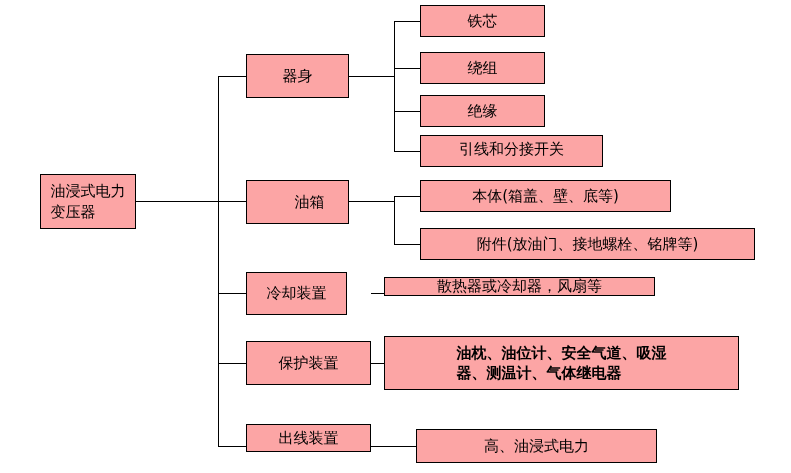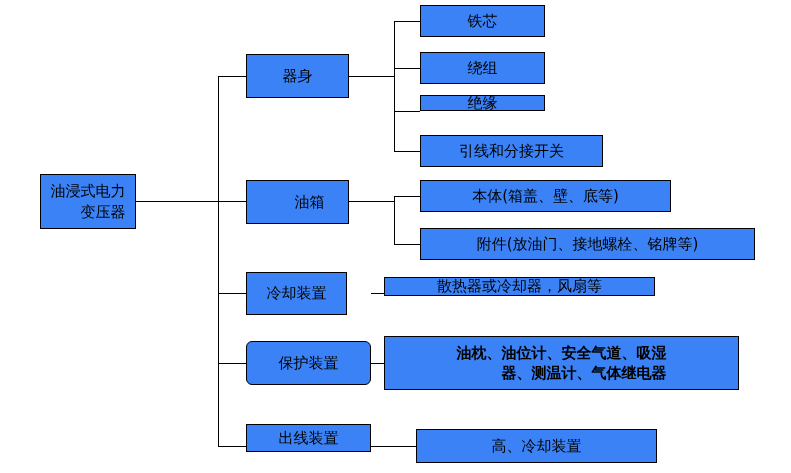--- a/index.html
+++ b/index.html
@@ -12,25 +12,25 @@
     width: 791px;
     height: 473px;
     background: #ffffff;
     font-family: "DejaVu Sans", "Liberation Sans", sans-serif;
     overflow: hidden;
   }
   .node {
     position: absolute;
     box-sizing: border-box;
     border: 1px solid #000000;
-    background: #3b82f6;
+    background: #fca5a5;
     display: flex;
     align-items: center;
     justify-content: center;
-    text-align: right;
+    text-align: left;
     color: #000000;
     font-size: 15px;
     line-height: 1.35;
     white-space: pre-line;
     padding: 0 4px;
   }
   .line {
     position: absolute;
     background: #000000;
   }
@@ -66,31 +66,31 @@
   <div class="line h" style="left:371px; top:293px; width:13px;"></div>
   <div class="line h" style="left:371px; top:363px; width:13px;"></div>
   <div class="line h" style="left:371px; top:446px; width:45px;"></div>
 
   <div class="node" style="left:40px; top:174px; width:96px; height:55px;">油浸式电力
 变压器</div>
 
   <div class="node" style="left:246px; top:54px; width:103px; height:44px;">器身</div>
   <div class="node" style="left:246px; top:180px; width:103px; height:44px;padding-left:28px;">油箱</div>
   <div class="node" style="left:246px; top:272px; width:101px; height:43px;">冷却装置</div>
-  <div class="node" style="left:246px; top:341px; width:125px; height:44px;border-radius:6px;">保护装置</div>
+  <div class="node" style="left:246px; top:341px; width:125px; height:44px;">保护装置</div>
   <div class="node" style="left:246px; top:424px; width:125px; height:28px;">出线装置</div>
 
   <div class="node" style="left:420px; top:5px; width:125px; height:32px;">铁芯</div>
   <div class="node" style="left:420px; top:52px; width:125px; height:32px;">绕组</div>
-  <div class="node" style="left:420px; top:95px; width:125px; height:16px;">绝缘</div>
-  <div class="node" style="left:420px; top:135px; width:183px; height:32px;">引线和分接开关</div>
+  <div class="node" style="left:420px; top:95px; width:125px; height:32px;">绝缘</div>
+  <div class="node" style="left:420px; top:135px; width:183px; height:32px;font-family:Liberation Mono, monospace;">引线和分接开关</div>
 
   <div class="node" style="left:420px; top:228px; width:335px; height:32px;">附件(放油门、接地螺栓、铭牌等)</div>
   <div class="node" style="left:420px; top:180px; width:251px; height:32px;">本体(箱盖、壁、底等)</div>
 
   <div class="node" style="left:384px; top:277px; width:271px; height:19px;">散热器或冷却器，风扇等</div>
 
   <div class="node" style="left:384px; top:336px; width:355px; height:54px;font-weight:bold;">油枕、油位计、安全气道、吸湿
 器、测温计、气体继电器</div>
 
-  <div class="node" style="left:416px; top:429px; width:241px; height:34px;">高、冷却装置</div>
+  <div class="node" style="left:416px; top:429px; width:241px; height:34px;">高、油浸式电力</div>
 
 </div>
 
 </body></html>

